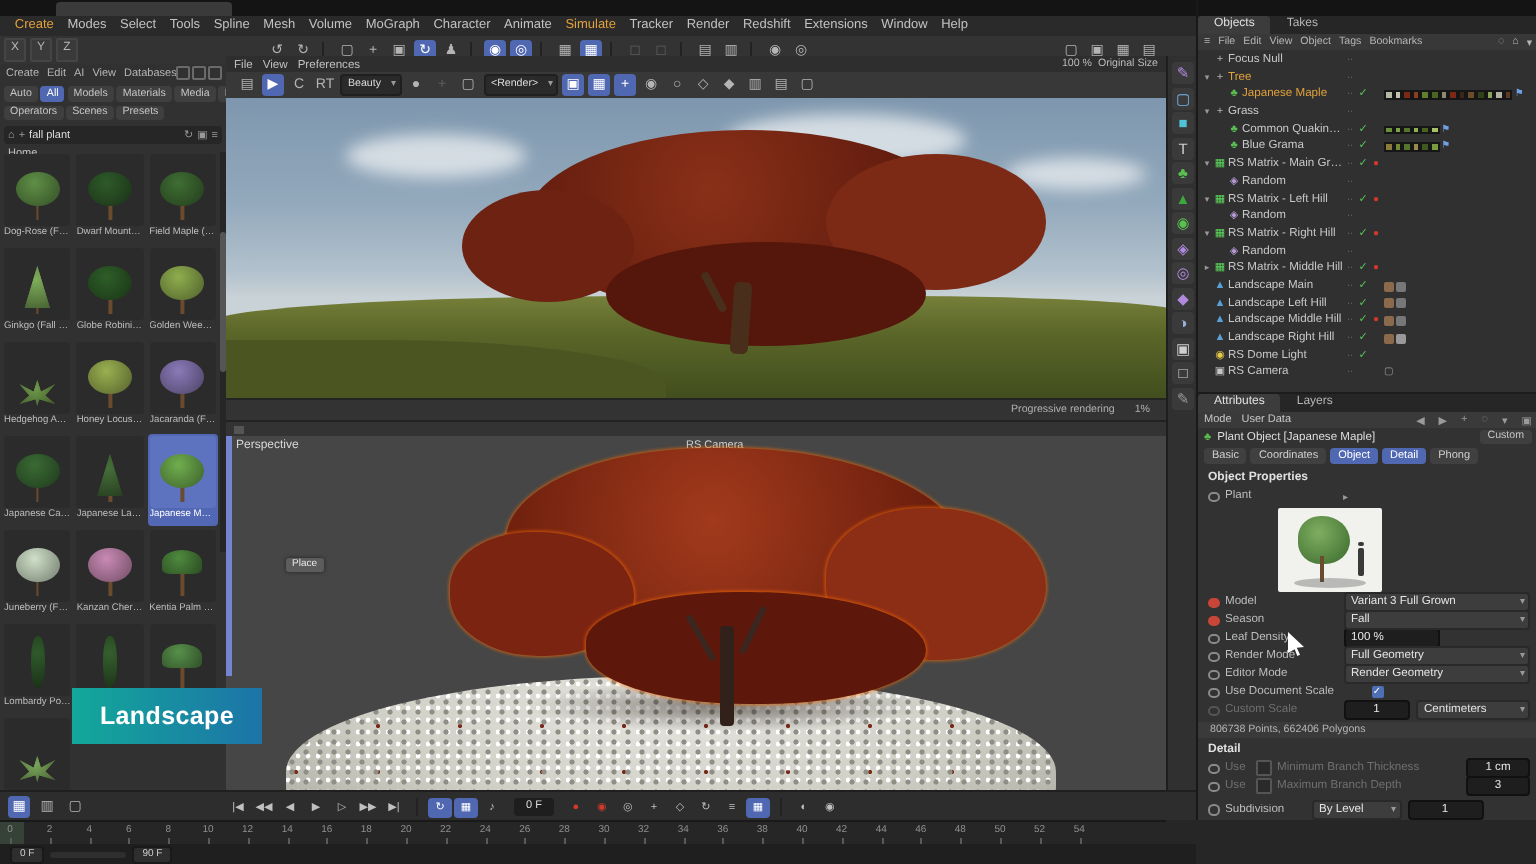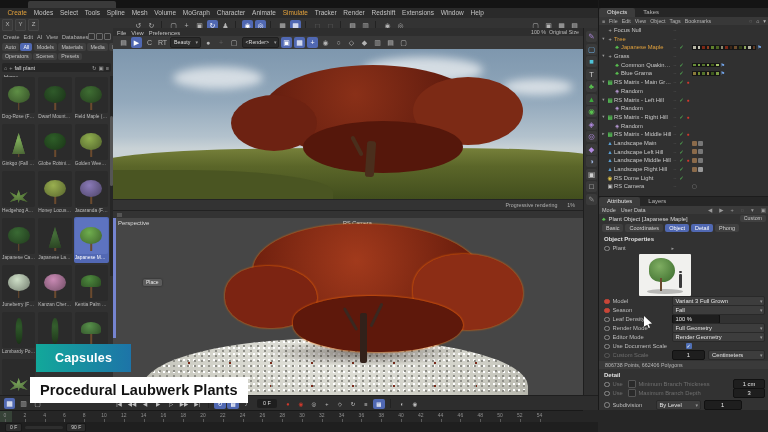--- a/index.html
+++ b/index.html
@@ -905,16 +905,15 @@
       <span class="tlabel" style="left: 539.6px;">54</span>
       <div class="tick" style="left: 539.6px;"></div>
     </div>
   <div id="brcorner"></div>
   <div id="rangebar">
     <span class="rangef" style="margin-left:5px">0 F</span>
     <span style="flex:0 0 38px;height:3px;margin:0 3px;background:#2e2e2e;border-radius:2px"></span>
     <span class="rangef">90 F</span>
   </div>
 
-  <div id="badge">Capsules</div>
-  <div id="banner">Procedural Laubwerk Plants</div>
+  <div id="badge">Landscape</div>
   <div id="cursor"></div>
 </div>
 
 </body></html>

